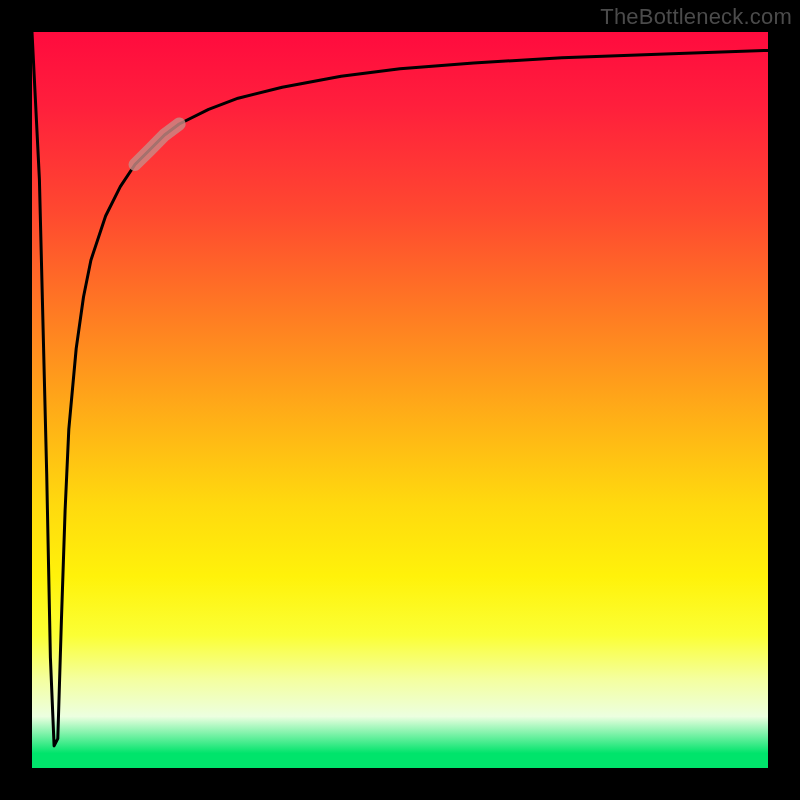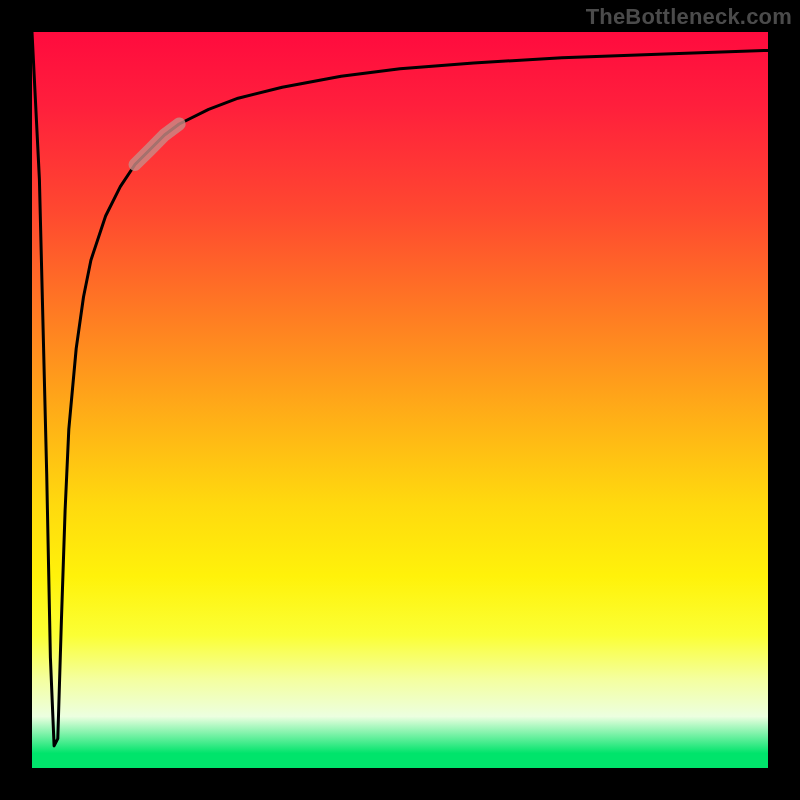--- a/index.html
+++ b/index.html
@@ -40,21 +40,21 @@
       #00e46b 98%,
       #00e46b 100%
     );
   }
   .watermark {
     position: absolute;
     top: 4px;
     right: 8px;
     color: #4b4b4b;
     font-size: 22px;
-    font-weight: 700;
+    font-weight: 400;
     letter-spacing: 0.2px;
     user-select: none;
   }
   svg.curve {
     position: absolute;
     left: 0;
     top: 0;
     width: 736px;
     height: 736px;
     overflow: visible;

